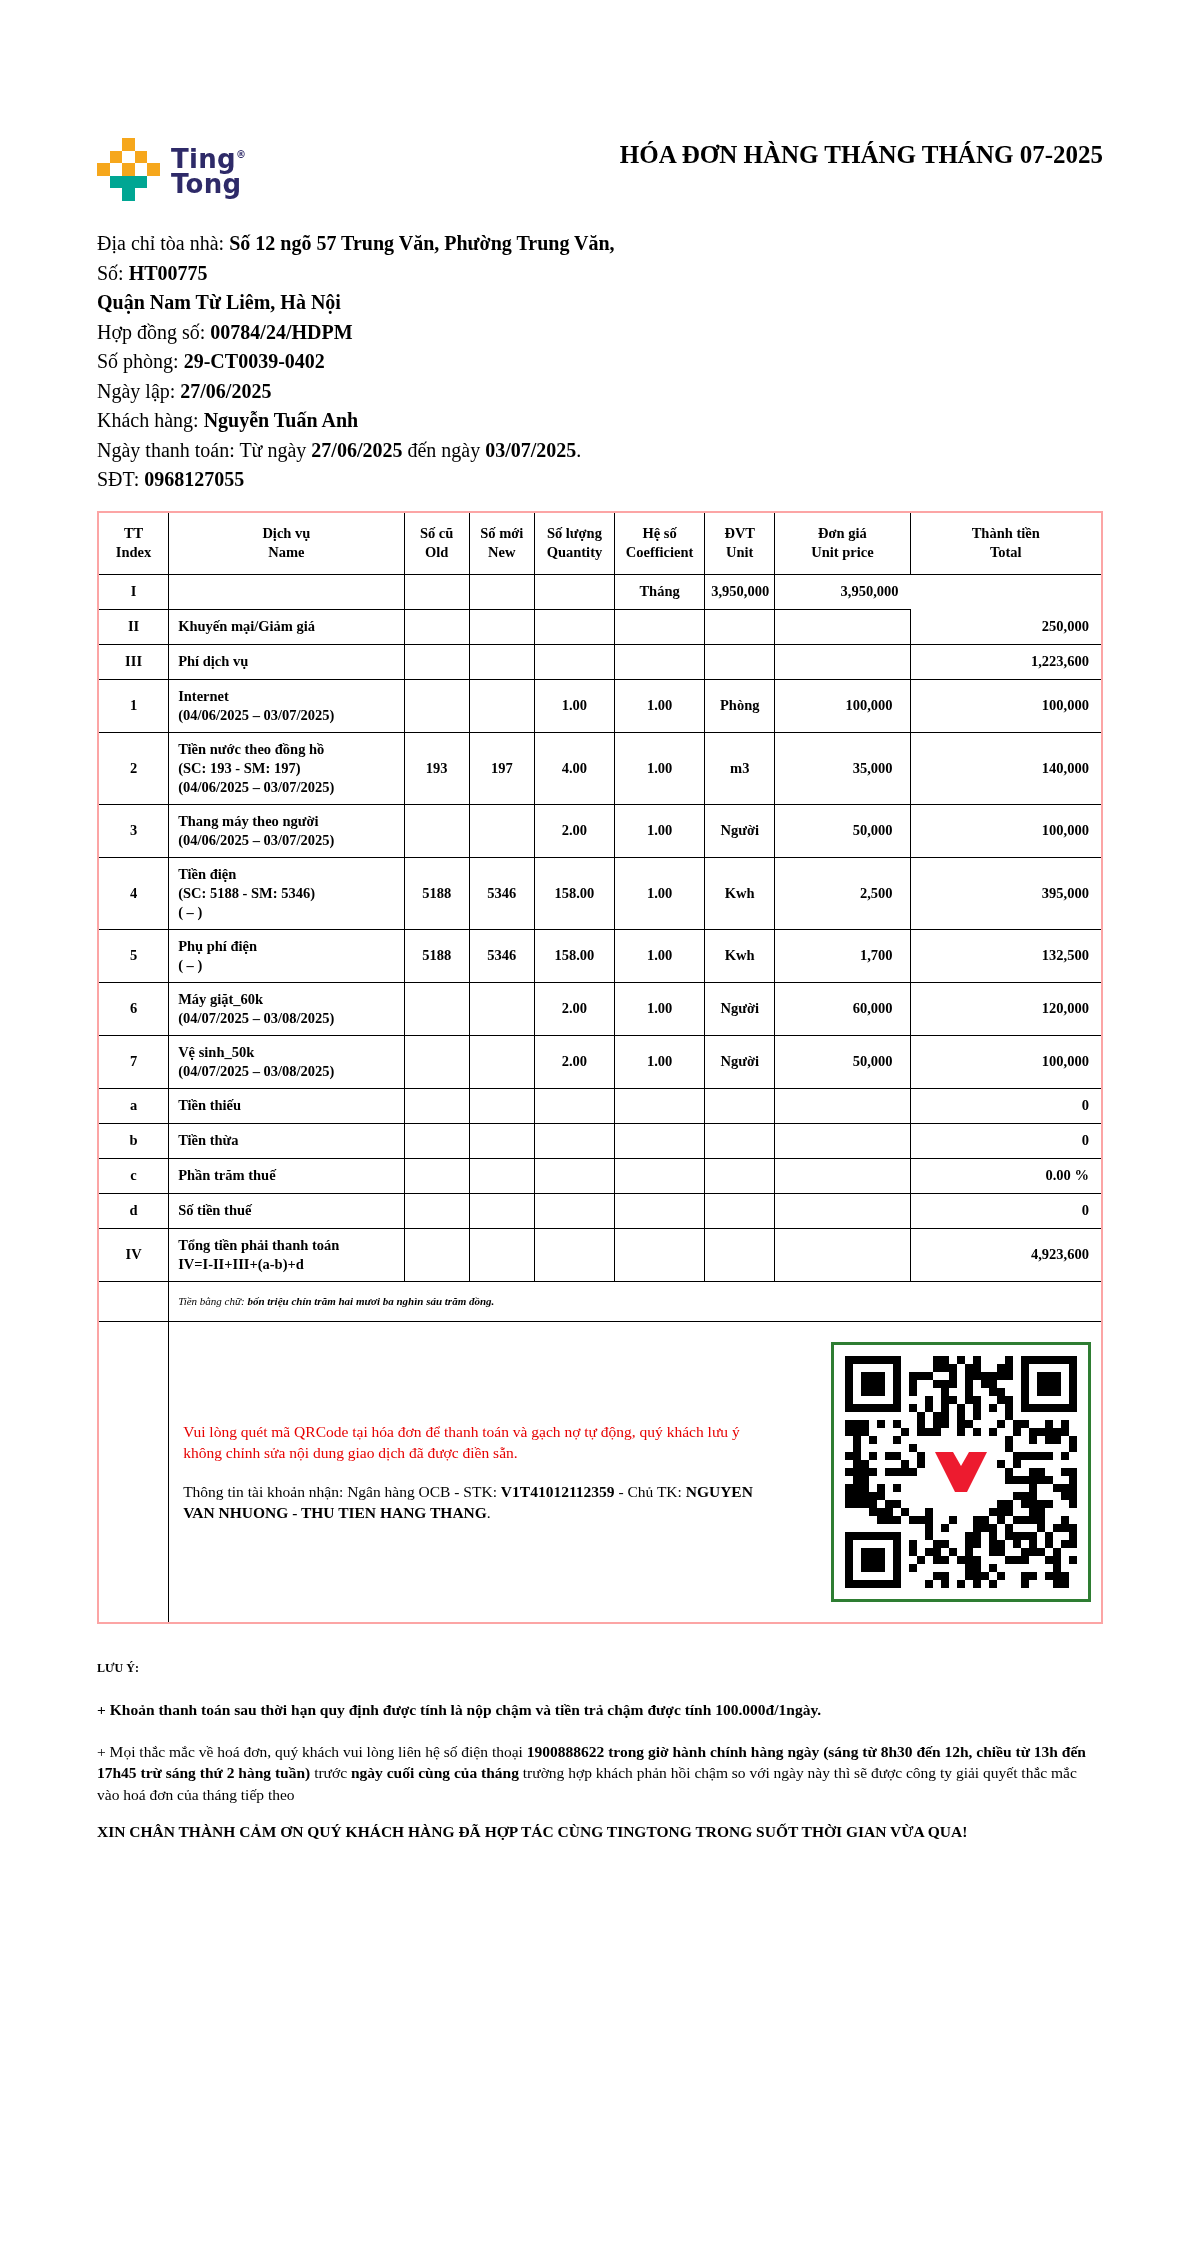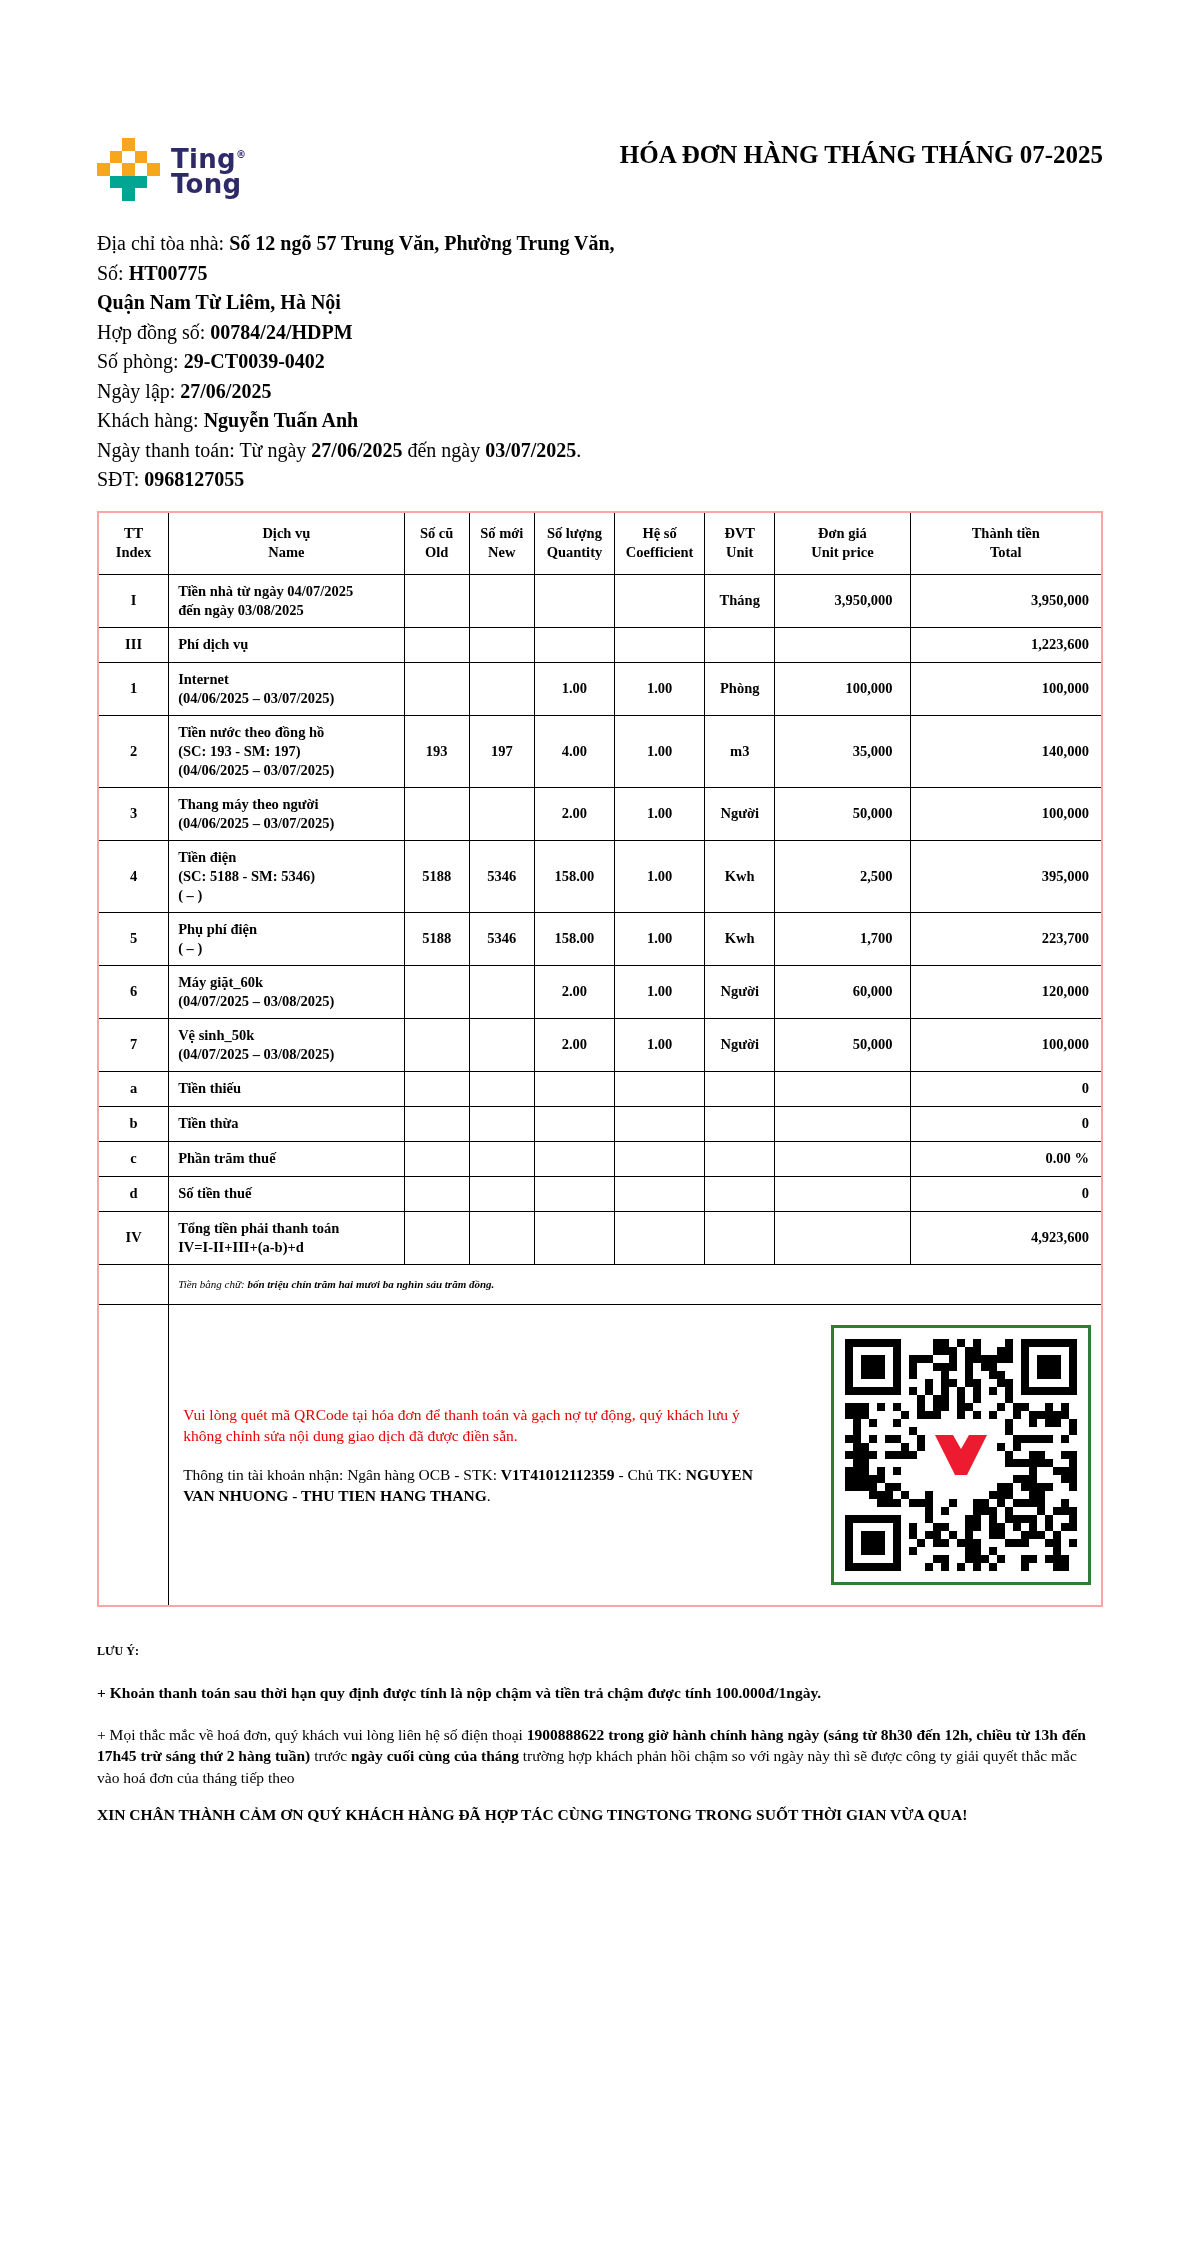--- a/index.html
+++ b/index.html
@@ -188,31 +188,40 @@
         <div class="th">
           <div>Thành tiền</div>
           <div>Total</div>
         </div>
       </div>
 
     <div>
 
         <div class="grid-row">
           <div class="td c-tt">I</div>
-          <div class="td c-name">Tiền nhà từ ngày 04/07/2025
-đến ngày 03/08/2025</div>
           <div class="td c-old"></div>
           <div class="td c-new"></div>
           <div class="td c-qty"></div>
           <div class="td c-coef"></div>
           <div class="td c-unit">Tháng</div>
           <div class="td c-price">3,950,000</div>
           <div class="td c-total">3,950,000</div>
         </div>
 
+        <div class="grid-row">
+          <div class="td c-tt">II</div>
+          <div class="td c-name">Khuyến mại/Giảm giá</div>
+          <div class="td c-old"></div>
+          <div class="td c-new"></div>
+          <div class="td c-qty"></div>
+          <div class="td c-coef"></div>
+          <div class="td c-unit"></div>
+          <div class="td c-price"></div>
+          <div class="td c-total">250,000</div>
+        </div>
 
         <div class="grid-row">
           <div class="td c-tt">III</div>
           <div class="td c-name">Phí dịch vụ</div>
           <div class="td c-old"></div>
           <div class="td c-new"></div>
           <div class="td c-qty"></div>
           <div class="td c-coef"></div>
           <div class="td c-unit"></div>
           <div class="td c-price"></div>
@@ -276,21 +285,21 @@
         <div class="grid-row">
           <div class="td c-tt">5</div>
           <div class="td c-name">Phụ phí điện
 ( – )</div>
           <div class="td c-old">5188</div>
           <div class="td c-new">5346</div>
           <div class="td c-qty">158.00</div>
           <div class="td c-coef">1.00</div>
           <div class="td c-unit">Kwh</div>
           <div class="td c-price">1,700</div>
-          <div class="td c-total">223,700</div>
+          <div class="td c-total">132,500</div>
         </div>
 
         <div class="grid-row">
           <div class="td c-tt">6</div>
           <div class="td c-name">Máy giặt_60k
 (04/07/2025 – 03/08/2025)</div>
           <div class="td c-old"></div>
           <div class="td c-new"></div>
           <div class="td c-qty">2.00</div>
           <div class="td c-coef">1.00</div>

